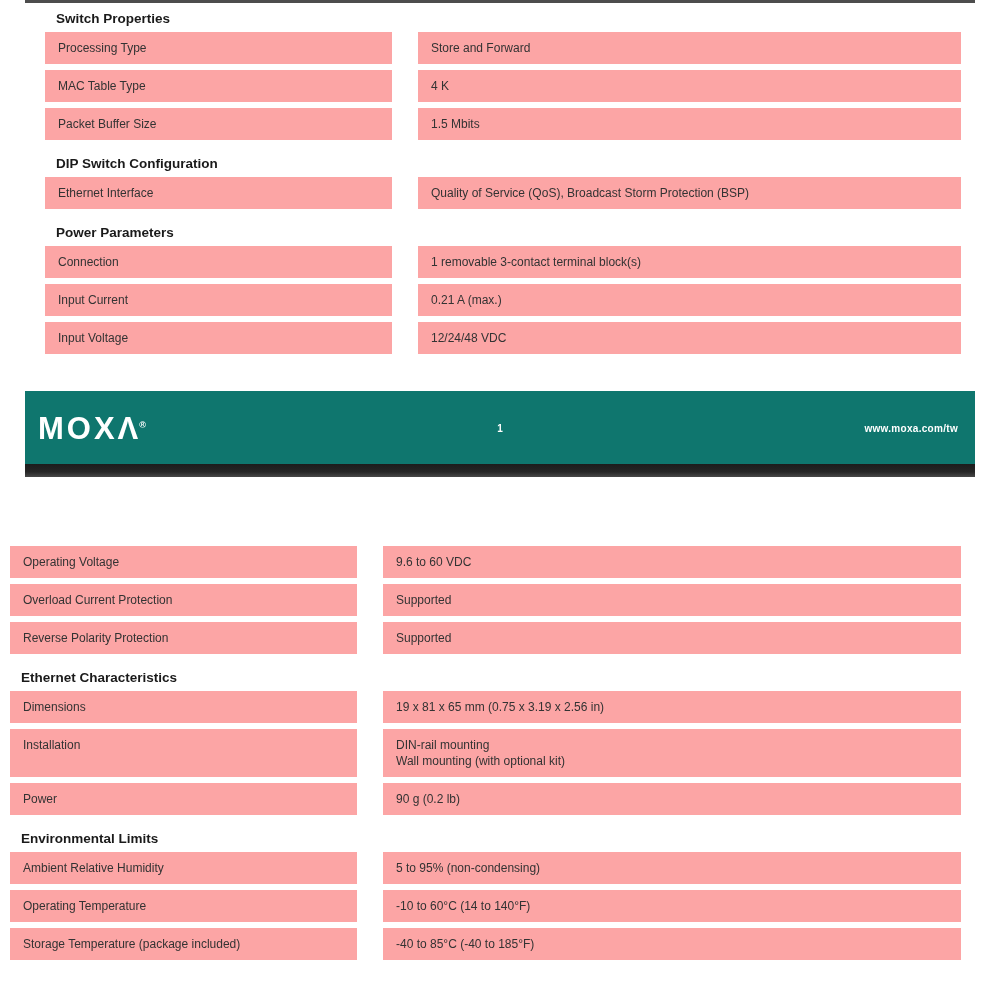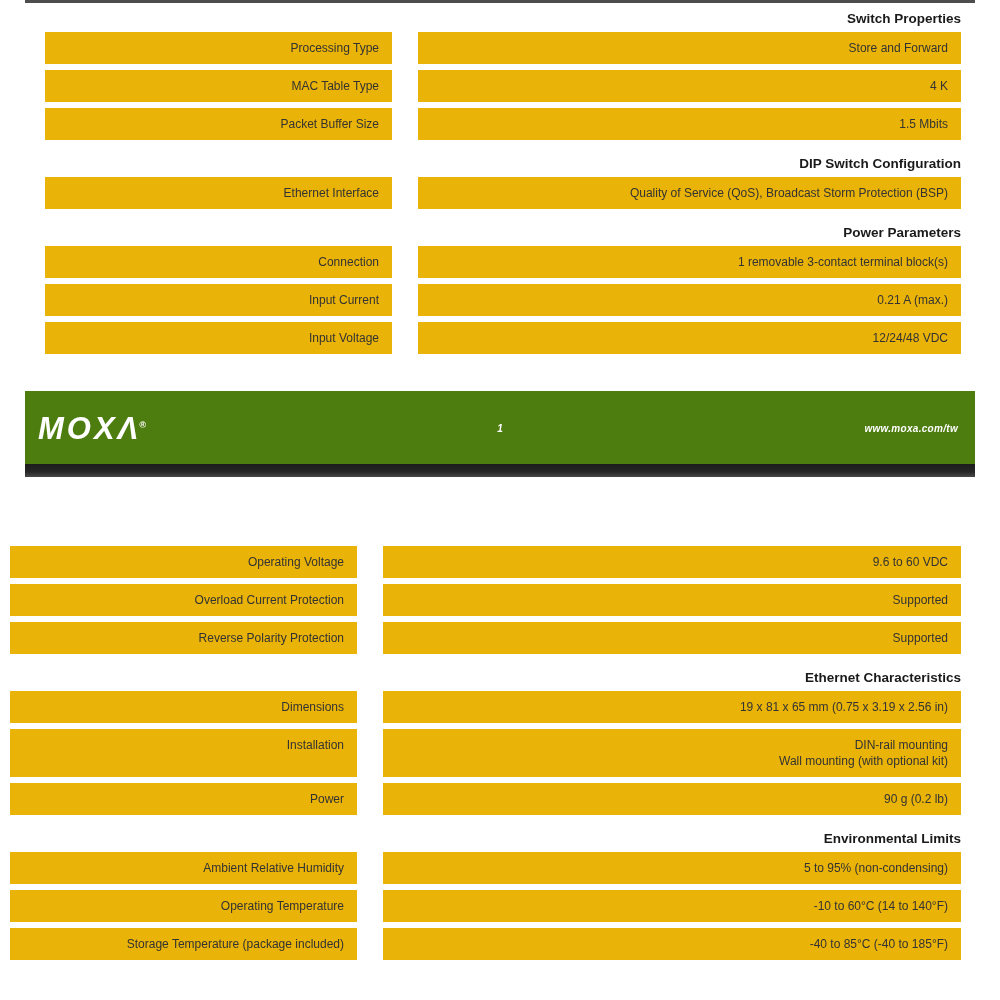--- a/index.html
+++ b/index.html
@@ -10,52 +10,50 @@
     font-family: "Liberation Sans", sans-serif;
     overflow: hidden;
   }
   .top-rule {
     height: 3px;
     margin: 0 25px;
     background: #4d4d4d;
   }
   .content {
     padding: 0 39px 0 45px;
-    text-align: right;
   }
   .sec-heading {
     font-size: 13.5px;
     font-weight: bold;
     color: #1a1a1a;
     line-height: 16px;
     margin: 16px 0 5px 0;
     padding-left: 11px;
   }
   .sec-heading.first { margin-top: 8px; }
   .row {
     display: flex;
     gap: 6px;
     margin-bottom: 6px;
   }
   .cell {
-    background: #eab308;
+    background: #fca5a5;
     padding: 8px 13px;
     font-size: 12px;
     line-height: 16px;
     color: #333333;
   }
   .cell.label { width: 347px; flex: none; }
   .cell.value { flex: 1; white-space: pre-line; margin-left: 20px; }
 
   .footer-band {
     margin: 37px 25px 0 25px;
     height: 73px;
-    background: #4d7c0f;
+    background: #0f766e;
     position: relative;
-    font-style: italic;
   }
   .logo {
     position: absolute;
     left: 13px;
     top: 50%;
     transform: translateY(-50%);
     color: #ffffff;
     font-weight: bold;
     font-size: 31px;
     letter-spacing: 3px;

